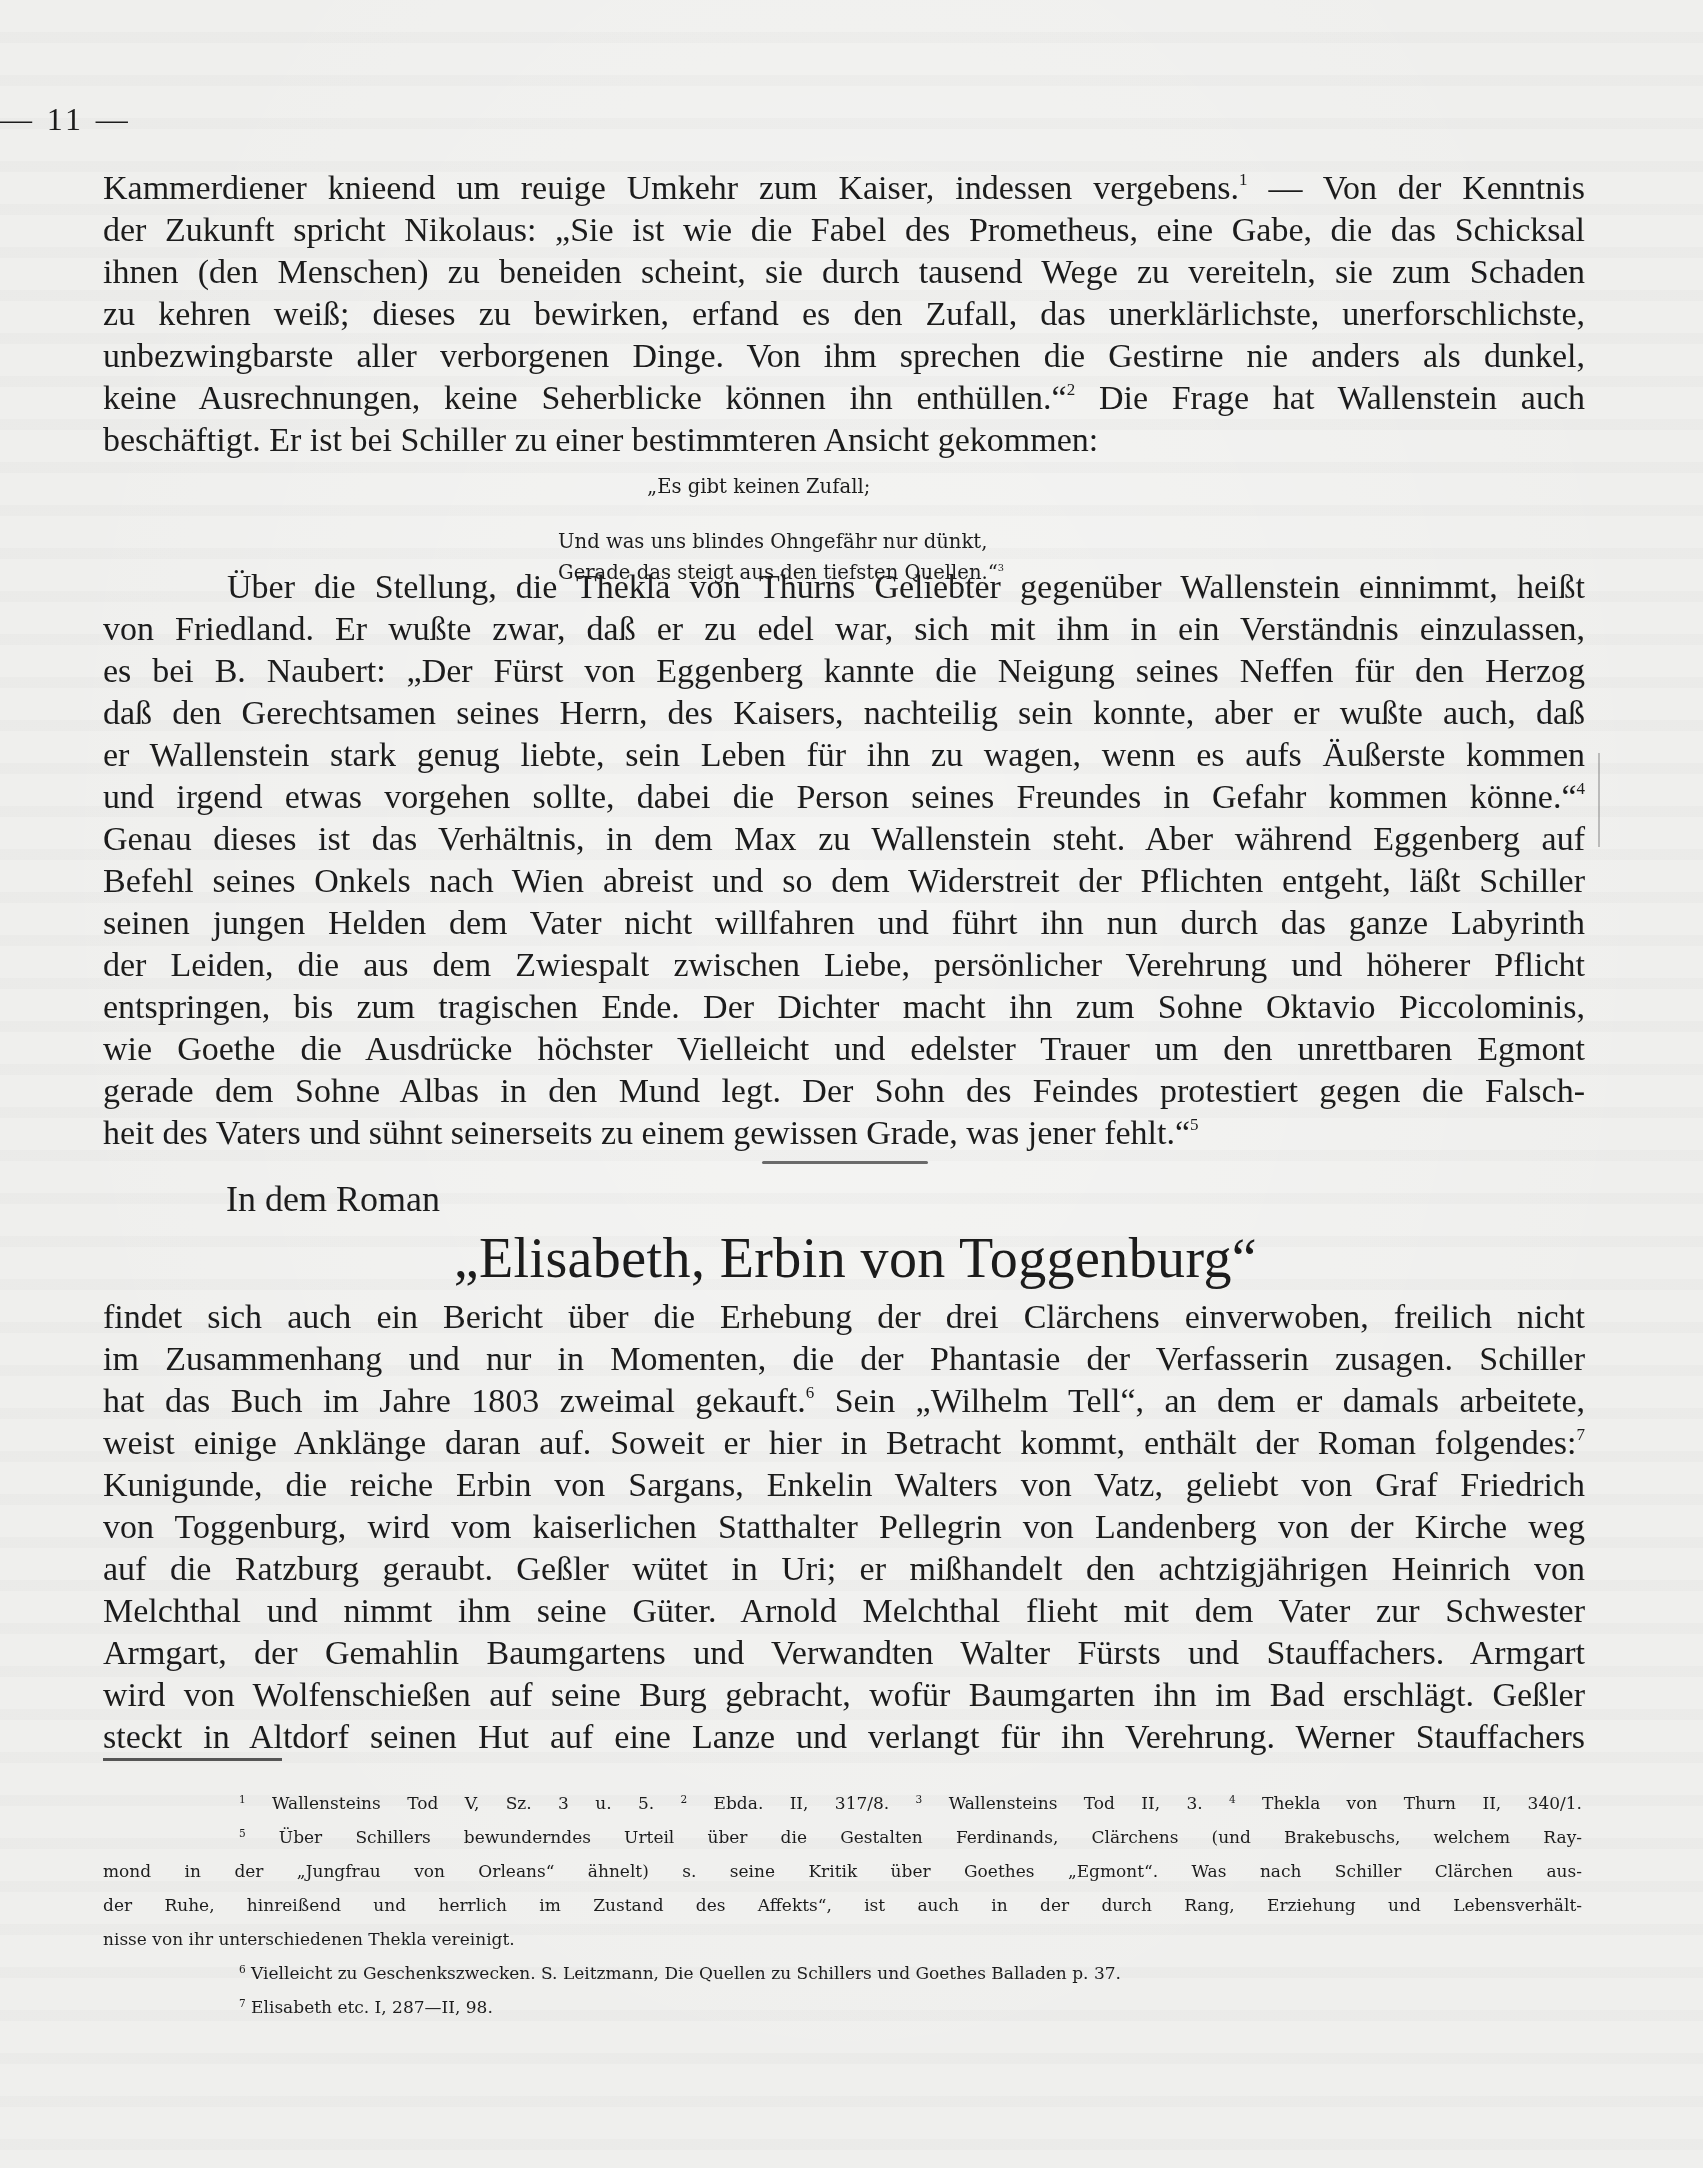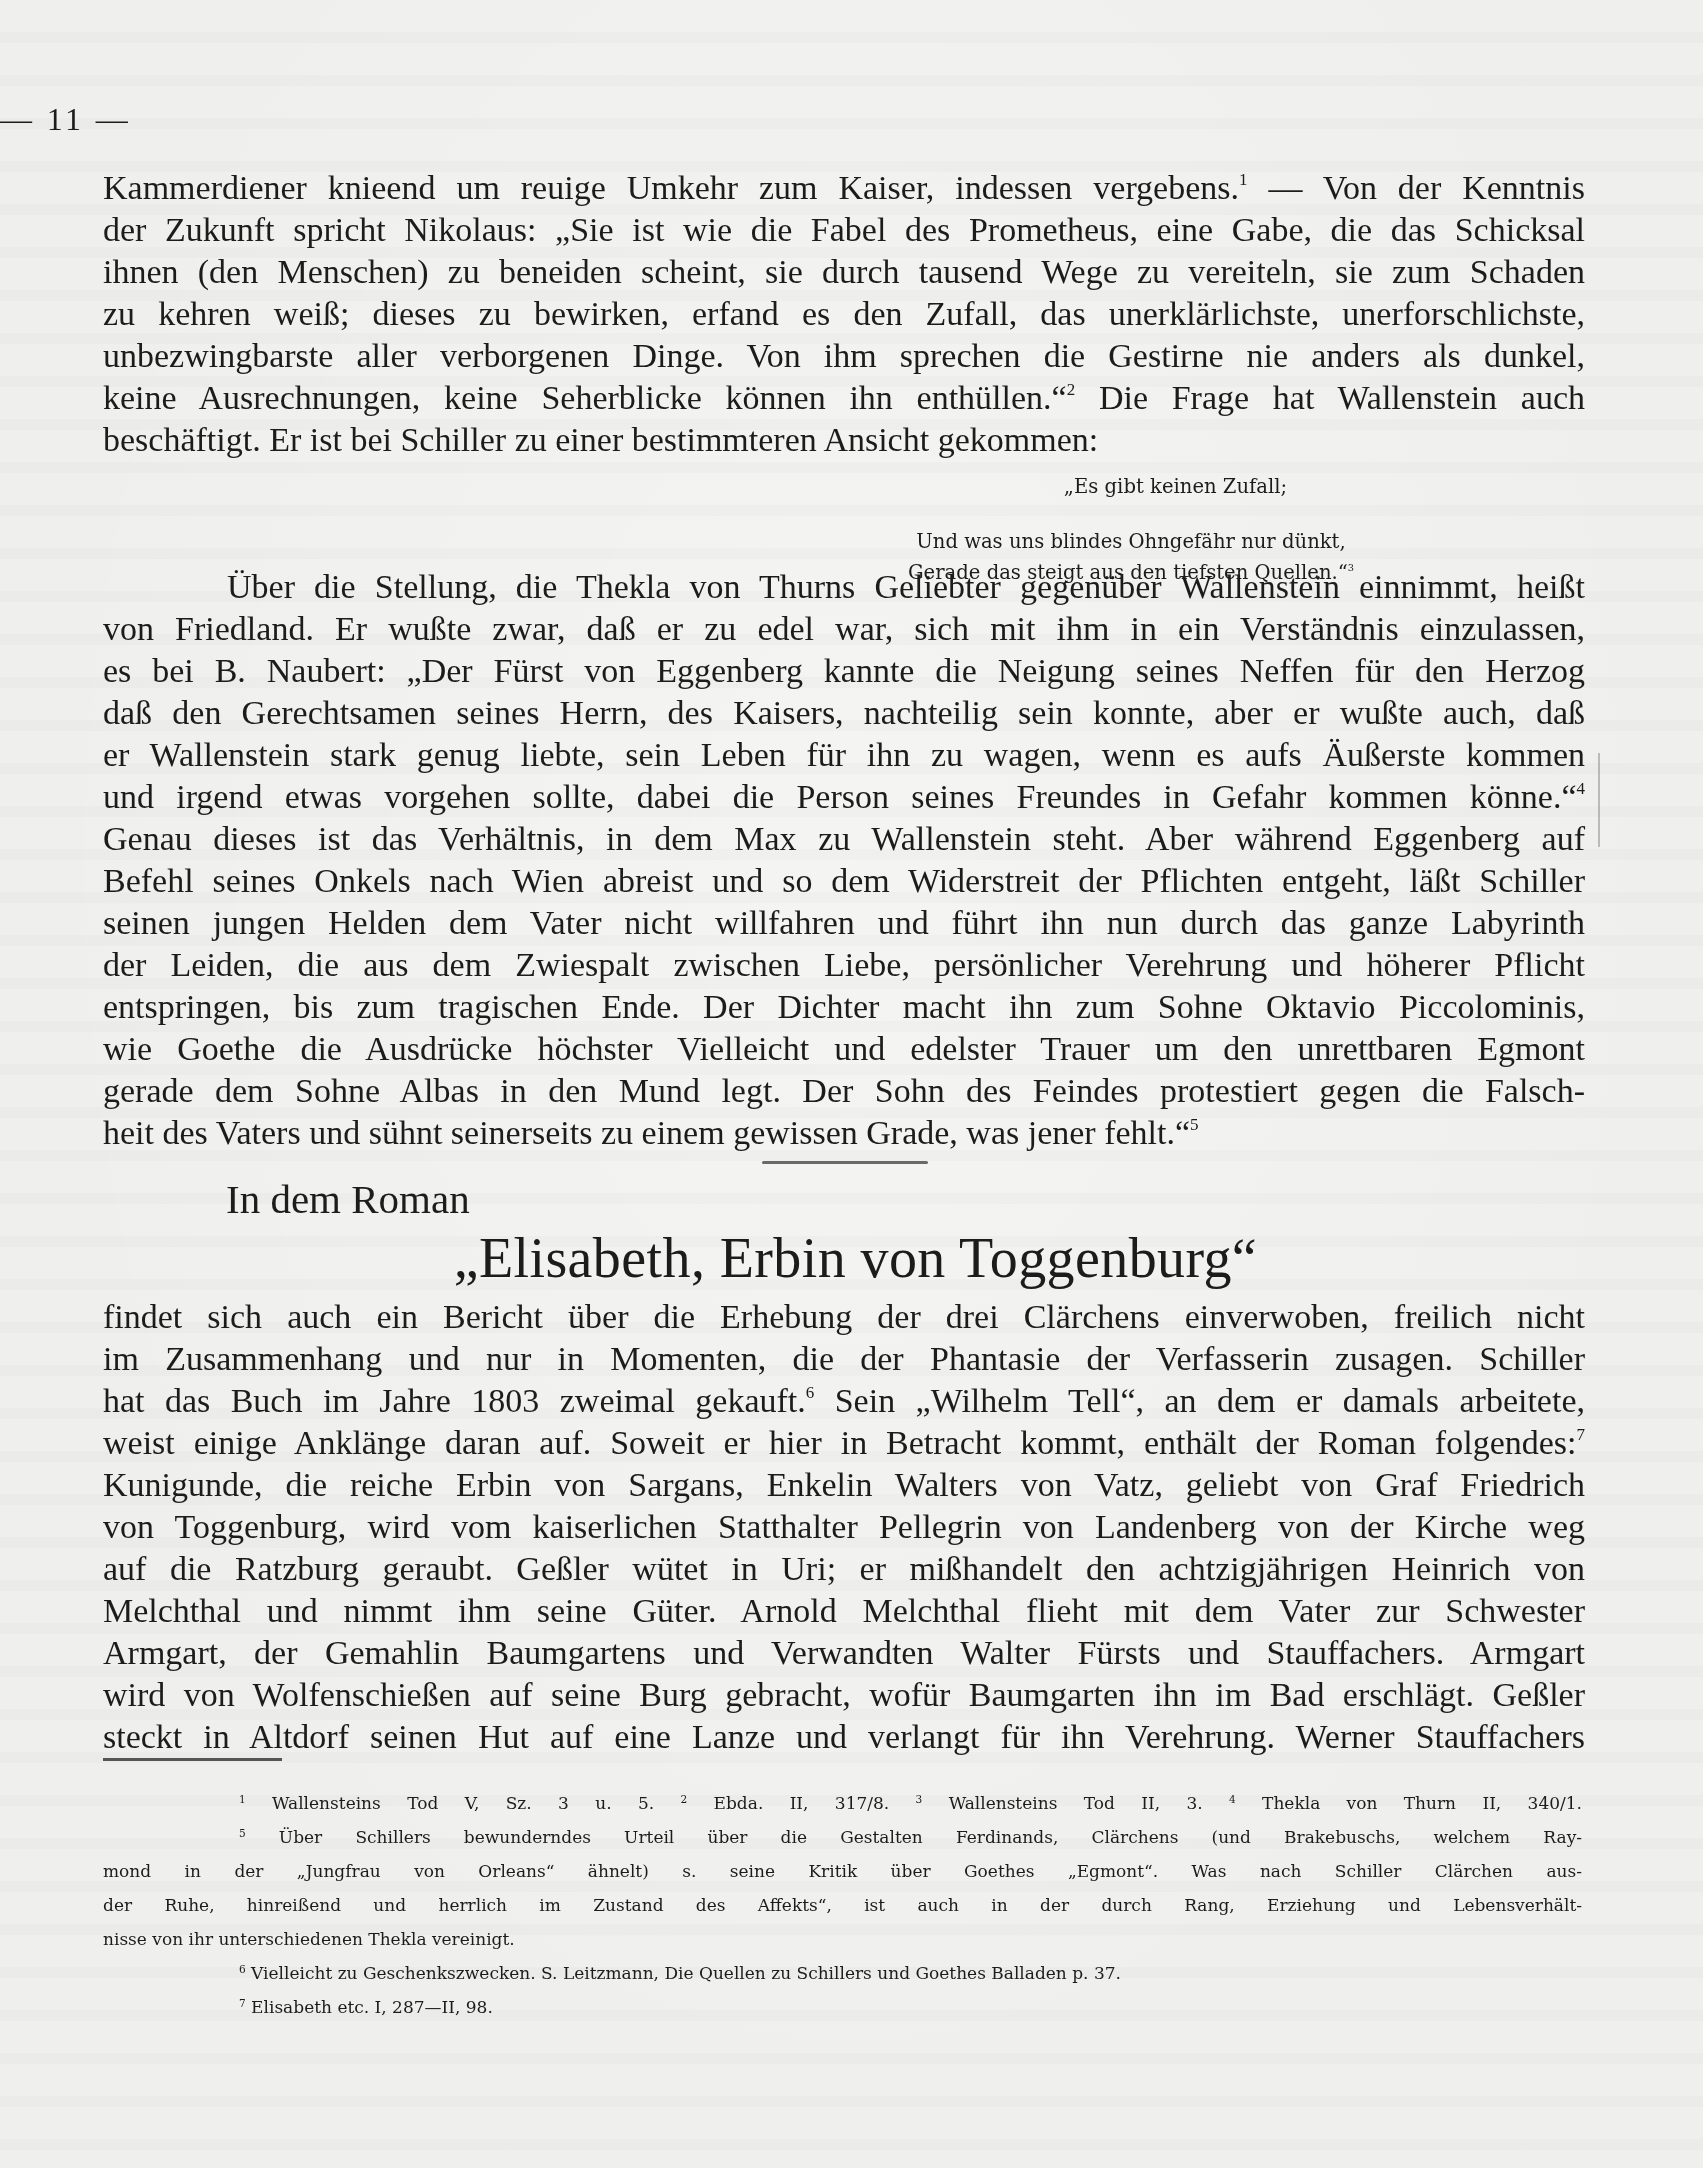--- a/index.html
+++ b/index.html
@@ -51,37 +51,36 @@
     .line.last { text-align-last: left; }
     .line.indent { padding-left: 124px; }
     sup { font-size: 0.5em; vertical-align: 0.8em; line-height: 0; }
     .poem {
       position: absolute;
       left: 0; width: 1704px;
       top: 471px;
       font-family: "DejaVu Serif", serif;
       font-size: 19.6px;
       line-height: 31px;
-      text-align: center;
     }
     .poem .pline { display: block; height: 31px; white-space: nowrap; }
     .poem .p1 { padding-left: 647px; }
     .poem .p2 { padding-left: 558px; margin-top: 24px; }
     .poem .p3 { padding-left: 558px; }
     .rule-center {
       position: absolute;
       left: 762px; top: 1161px;
       width: 166px; height: 2.6px;
       background: #6a6a6a;
       border-radius: 1.7px;
     }
     .roman-label {
       position: absolute;
       left: 226px; top: 1178px;
-      font-size: 41px;
+      font-size: 36px;
       line-height: 42px;
     }
     .novel-title {
       position: absolute;
       left: 0; width: 1704px;
       top: 1224px;
       text-align: center;
       font-size: 56px;
       line-height: 68px;
       padding-left: 3.4px;

